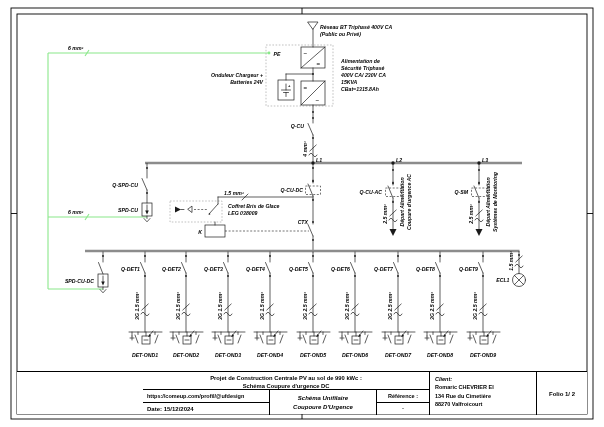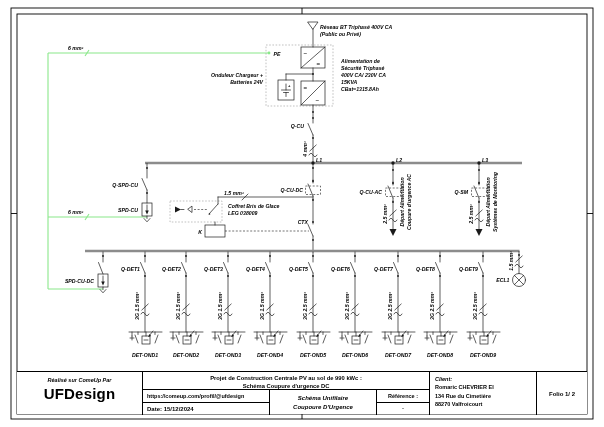--- a/index.html
+++ b/index.html
@@ -335,24 +335,20 @@
       <line x1="514.4" y1="275.4" x2="523.6" y2="284.6" class="w"></line>
       <line x1="514.4" y1="284.6" x2="523.6" y2="275.4" class="w"></line>
     </g>
   </g>
   <text class="lbl" text-anchor="middle" transform="rotate(-90 512.5 261)" x="512.5" y="261">1.5 mm²</text>
   <text class="lbl" text-anchor="end" x="509.5" y="282">ECL1</text>
 </svg>
 
 
 <div id="titleblock">
-  <div class="tb-cell" id="tb-left">
-    <div class="tb-madeon">Réalisé sur ComeUp Par</div>
-    <div class="tb-brand">UFDesign</div>
-  </div>
   <div class="tb-cell" id="tb-project">
     <div>Projet de Construction Centrale PV au sol de 990 kWc :</div>
     <div>Schéma Coupure d'urgence DC</div>
   </div>
   <div class="tb-cell" id="tb-url">https://comeup.com/profil/@ufdesign</div>
   <div class="tb-cell" id="tb-date">Date: 15/12/2024</div>
   <div class="tb-cell" id="tb-doctype">
     <div>Schéma Unifilaire</div>
     <div>Coupoure D'Urgence</div>
   </div>

